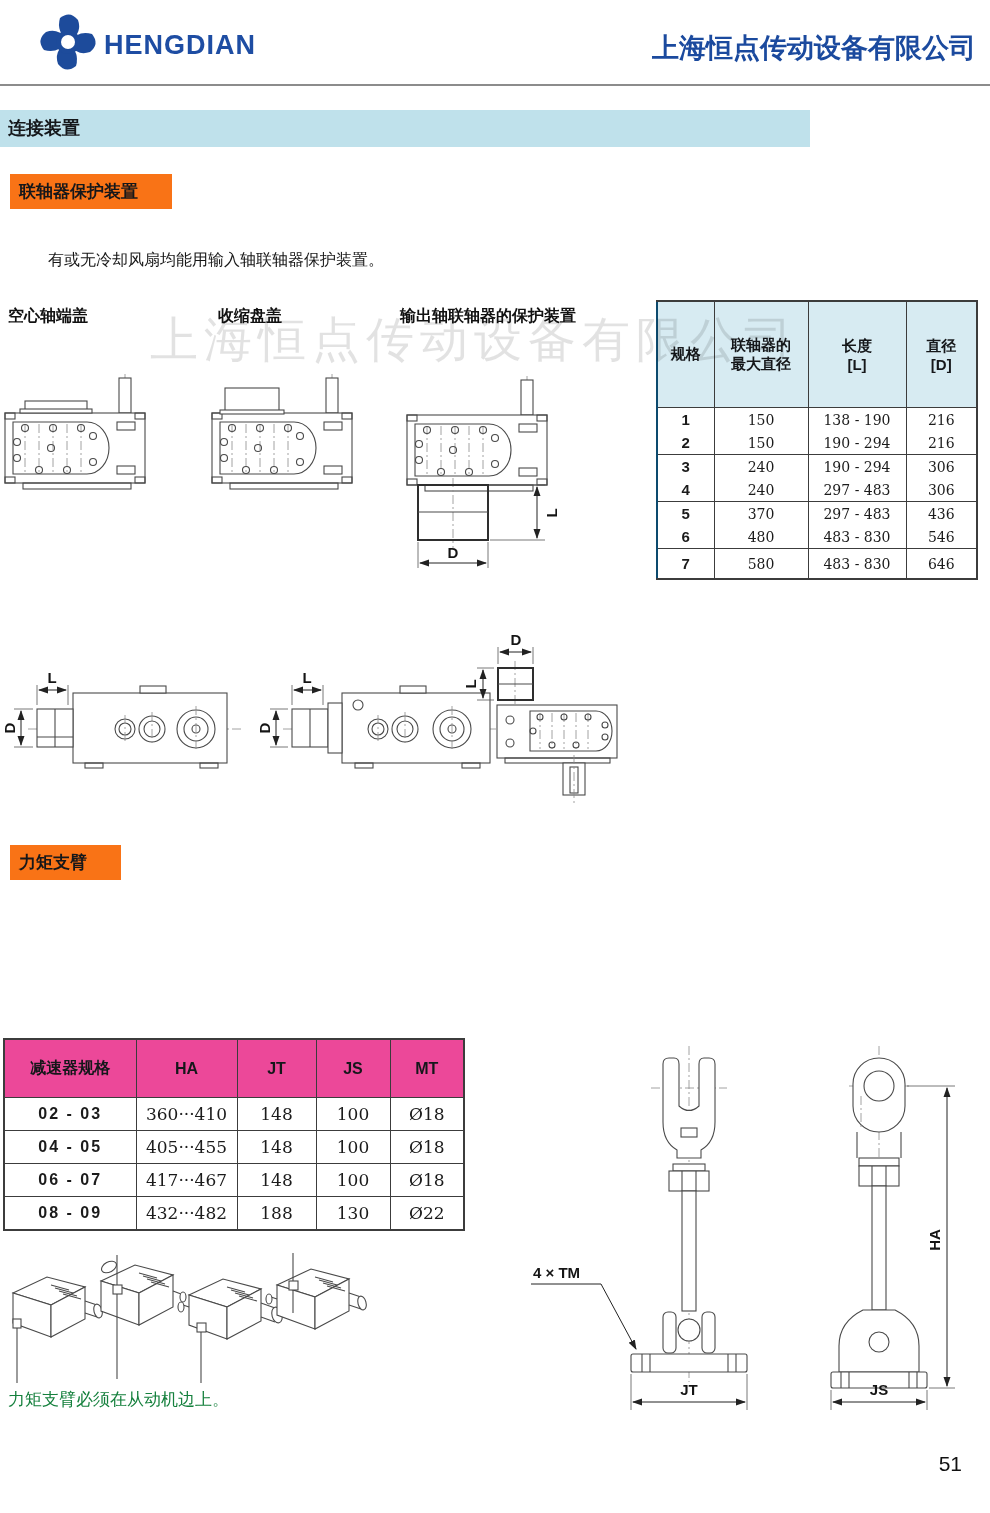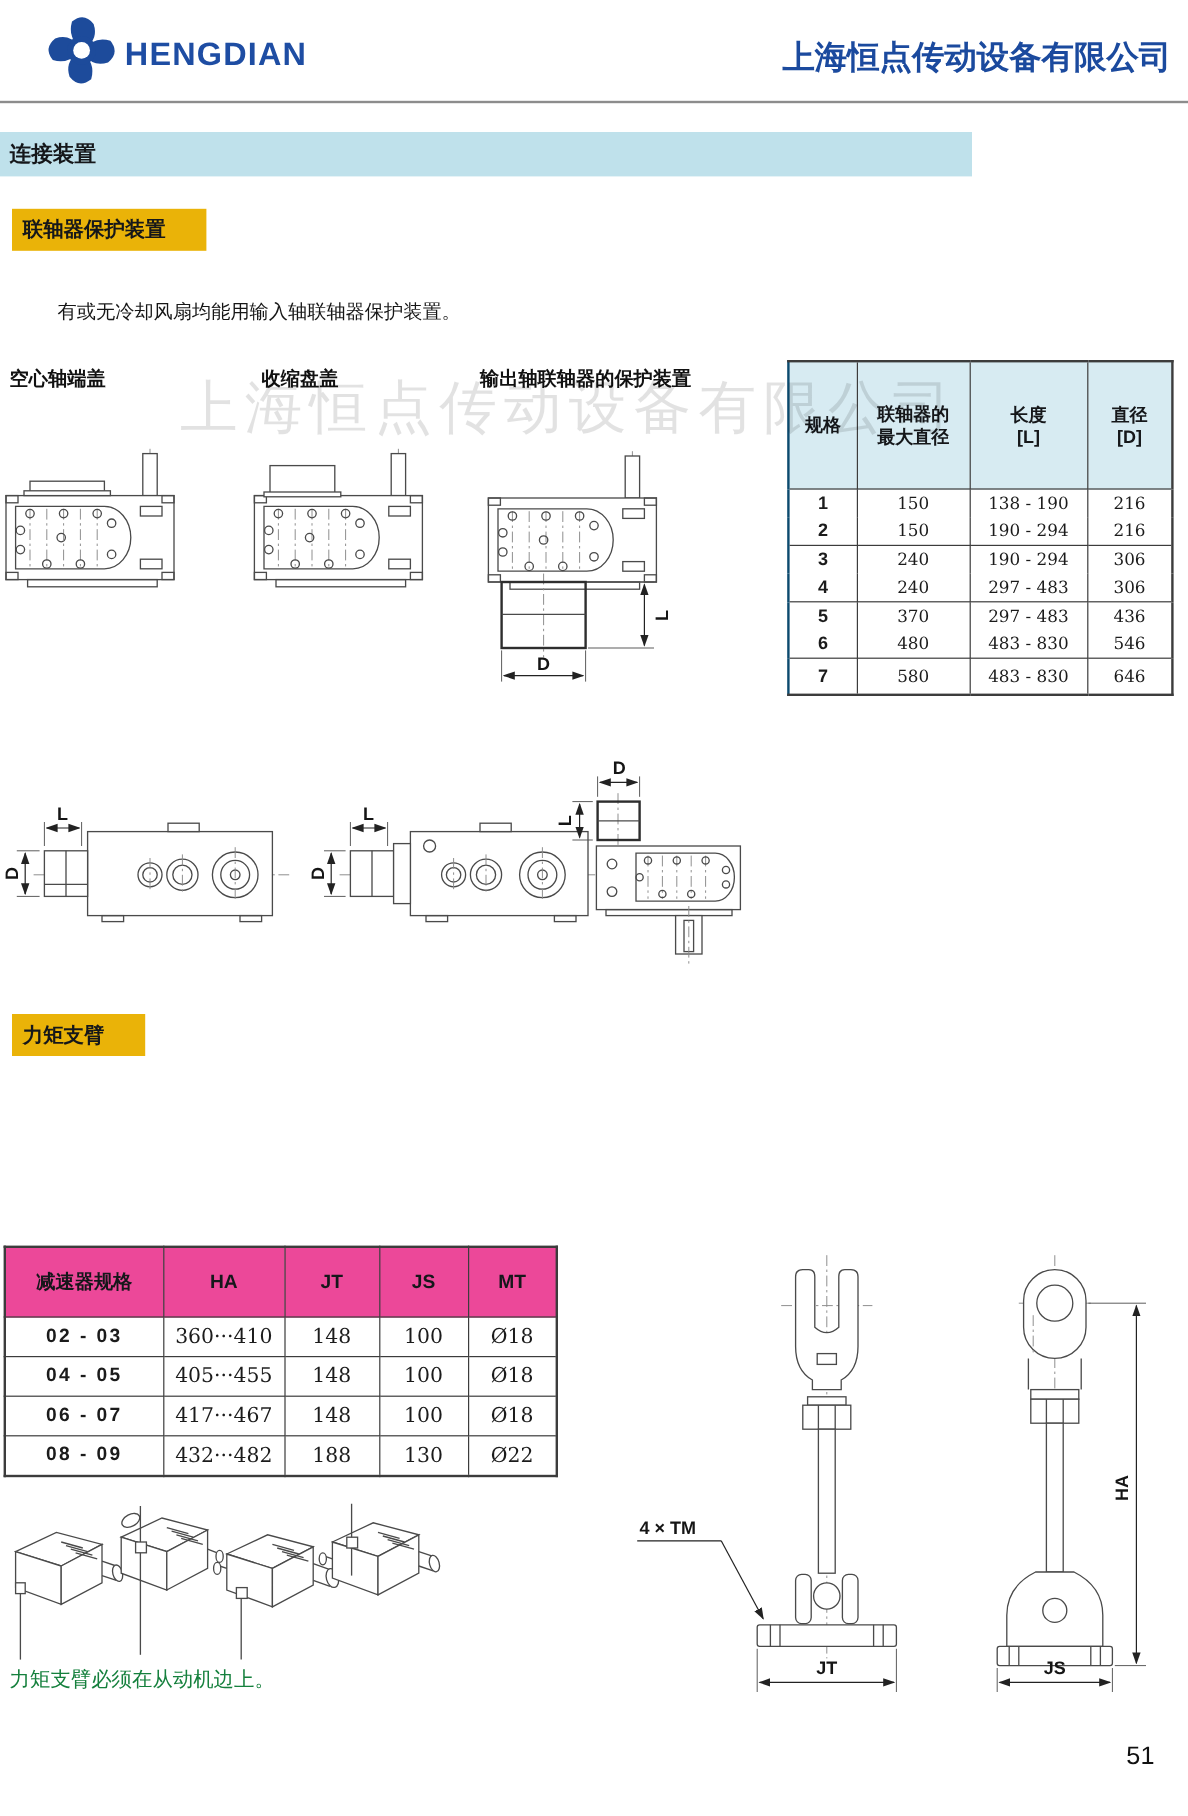--- a/index.html
+++ b/index.html
@@ -11,21 +11,21 @@
 
   
   .brand-text { font-size:27px; font-weight:600; color:#1e4da3; letter-spacing:1px; }
   .company-name { font-size:27px; font-weight:700; color:#1b4a9e;
     font-family:"Liberation Serif", serif; white-space:nowrap; }
   .header-rule { left:0; top:84px; width:990px; height:2px; background:#8c8c8c; }
 
   
   .band { left:0; top:110px; width:810px; height:37px; background:#bfe1eb; }
   .band-title { margin-left:8px; line-height:37px; font-size:18px; font-weight:700; color:#15171a; }
-  .chip { background:#eab308; font-size:17px; font-weight:700; color:#15171a; padding:6px 34px 6px 9px; display:inline-block; }
+  .chip { background:#f97316; font-size:17px; font-weight:700; color:#15171a; padding:6px 34px 6px 9px; display:inline-block; }
 
   .body-text { font-size:16px; color:#161616; }
   .drawing-label { font-size:16px; font-weight:700; color:#111; white-space:nowrap; }
 
   .watermark {
     left:150px; top:308px; font-size:48px; letter-spacing:6px; color:#000; opacity:0.11;
     white-space:nowrap; z-index:40; pointer-events:none; font-weight:400;
   }
 
   

